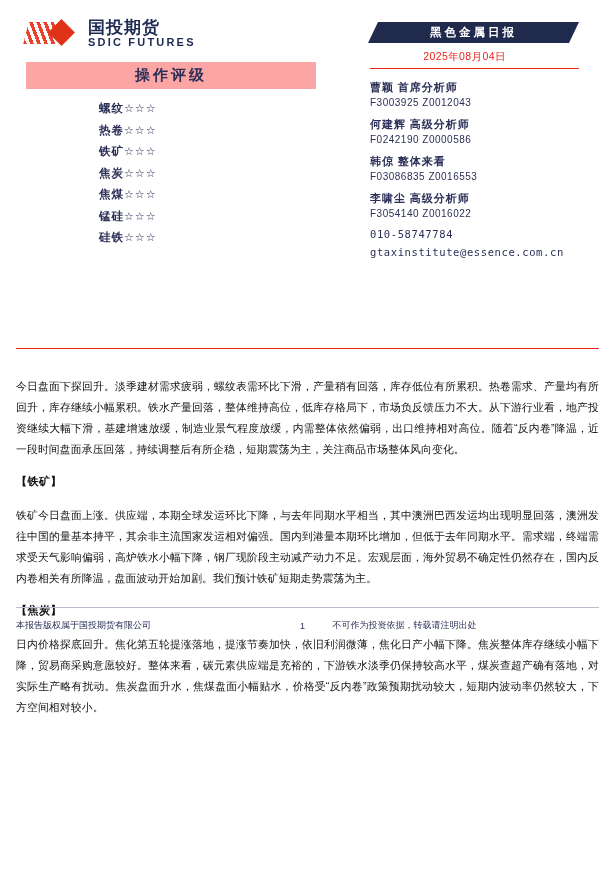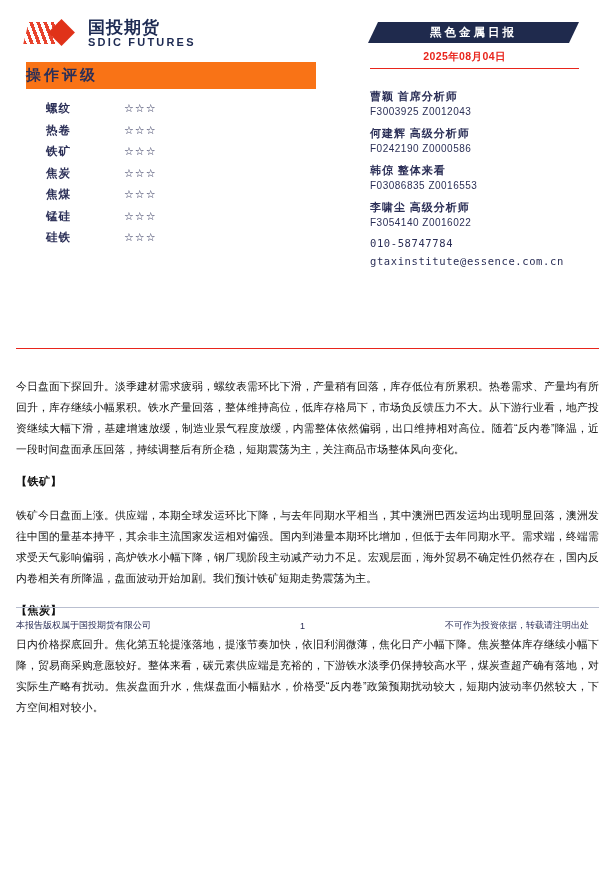--- a/index.html
+++ b/index.html
@@ -25,41 +25,41 @@
     background:repeating-linear-gradient(58deg,#e8422c 0px,#e8422c 3px,#ffffff 3px,#ffffff 6px);
     transform:skewX(-14deg);}
   .logo-diamond{position:absolute;left:26px;top:3px;width:19px;height:19px;background:#e03219;transform:rotate(45deg);}
   .logo-text{margin-left:2px;line-height:1;}
   .logo-cn{font-family:"Liberation Sans","DejaVu Sans",sans-serif;font-weight:bold;font-size:17px;
     letter-spacing:1px;color:#1d2a52;}
   .logo-en{font-family:"Liberation Sans","DejaVu Sans",sans-serif;font-weight:bold;font-size:11px;
     letter-spacing:2.2px;color:#1d2a52;margin-top:1px;}
 
   
-  .rating-banner{margin-top:12px;margin-left:8px;width:290px;height:27px;background:#f97316;
-    display:flex;align-items:center;}
+  .rating-banner{margin-top:12px;margin-left:8px;width:290px;height:27px;background:#fca5a5;
+    display:flex;align-items:center;justify-content:center;}
   .rating-banner-title{font-size:15px;font-weight:bold;color:#2b2f57;letter-spacing:3px;
     font-family:"Liberation Serif","DejaVu Serif",serif;}
 
-  .rating-list{margin-top:9px;padding-left:28px;}
+  .rating-list{margin-top:9px;padding-left:28px;text-align:right;}
   .rating-row{display:flex;align-items:center;height:21.5px;}
   .rating-name{width:78px;font-size:11.5px;font-weight:bold;color:#2b2f57;letter-spacing:1px;}
   .rating-stars{font-size:11px;color:#2b2f57;letter-spacing:1px;font-family:"DejaVu Sans",sans-serif;}
 
   
   .report-banner{position:relative;margin:6px 18px 0 12px;height:21px;}
   .report-banner-shape{position:absolute;left:0;top:0;width:100%;height:21px;background:#1f2a4d;
     clip-path:polygon(10px 0,100% 0,calc(100% - 10px) 100%,0 100%);}
   .report-banner-title{position:relative;z-index:2;display:flex;align-items:center;justify-content:center;
     height:21px;color:#ffffff;font-size:11.5px;font-weight:bold;letter-spacing:3px;}
-  .report-date{margin-top:7px;text-align:center;color:#e8251c;font-size:10.5px;font-weight:bold;
+  .report-date{margin-top:7px;text-align:center;color:#e8251c;font-size:10.5px;font-weight:normal;
     font-family:"Liberation Sans","DejaVu Sans",sans-serif;letter-spacing:.4px;padding-right:24px;}
   .date-rule{margin:4px 18px 0 14px;border-top:1px solid #e8251c;}
 
-  .analysts{margin-top:20px;padding-left:14px;}
+  .analysts{margin-top:11px;padding-left:14px;}
   .analyst-name{font-size:11px;font-weight:bold;color:#2b2f57;letter-spacing:1px;margin-bottom:2px;}
   .analyst-codes{font-size:10px;color:#2b2f57;letter-spacing:.5px;margin-bottom:9px;
     font-family:"Liberation Sans","DejaVu Sans",sans-serif;}
   .contact{padding-left:14px;margin-top:6px;}
   .contact-line{font-size:10.5px;color:#2b2f57;letter-spacing:.6px;margin-bottom:6px;
     font-family:"DejaVu Sans Mono",monospace;}
 
   
   .main-rule{position:absolute;left:16px;right:16px;top:348px;border-top:1.6px solid #e8251c;}
 
@@ -71,21 +71,21 @@
   .section-text{font-size:10.8px;line-height:21px;color:#111111;text-align:justify;
     text-justify:inter-ideograph;letter-spacing:.15px;
     font-family:"Liberation Sans","DejaVu Sans",sans-serif;margin-top:16px;}
 
   
   .footer-rule{position:absolute;left:16px;right:16px;bottom:38px;border-top:1px solid #b9bfd0;}
   .footer{position:absolute;left:16px;right:26px;bottom:14px;display:flex;align-items:center;
     font-size:9px;color:#2b2f57;font-family:"Liberation Sans","DejaVu Sans",sans-serif;}
   .footer-left{flex:1;text-align:left;}
   .footer-center{flex:0 0 60px;text-align:center;}
-  .footer-right{flex:1;text-align:right;}
+  .footer-right{flex:1;}
 </style>
 </head>
 <body>
 
 <div class="page">
 
   <div class="header">
 
     <div class="header-left">
 

